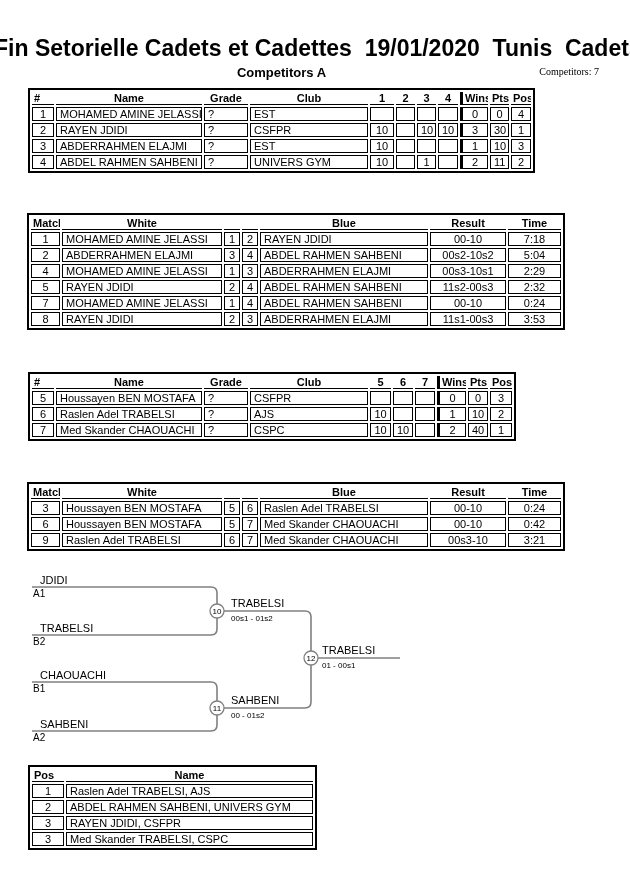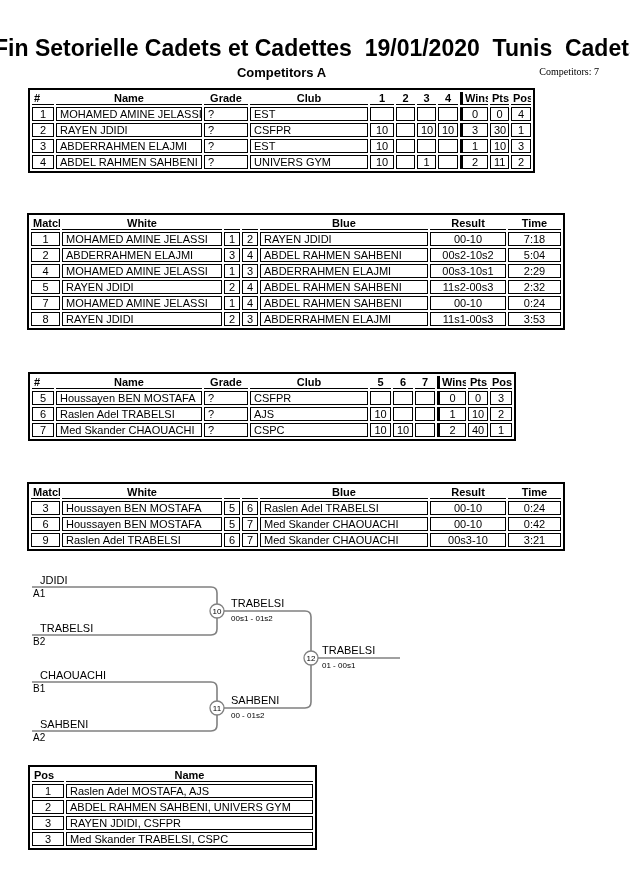--- a/index.html
+++ b/index.html
@@ -355,21 +355,21 @@
       </colgroup>
       <thead>
         <tr>
           <th class="l">Pos</th>
           <th class="c">Name</th>
         </tr>
       </thead>
       <tbody>
         <tr>
           <td class="c">1</td>
-          <td class="l">Raslen Adel MOSTAFA, AJS</td>
+          <td class="l">Raslen Adel TRABELSI, AJS</td>
         </tr>
         <tr>
           <td class="c">2</td>
           <td class="l">ABDEL RAHMEN SAHBENI, UNIVERS GYM</td>
         </tr>
         <tr>
           <td class="c">3</td>
           <td class="l">RAYEN JDIDI, CSFPR</td>
         </tr>
         <tr>

